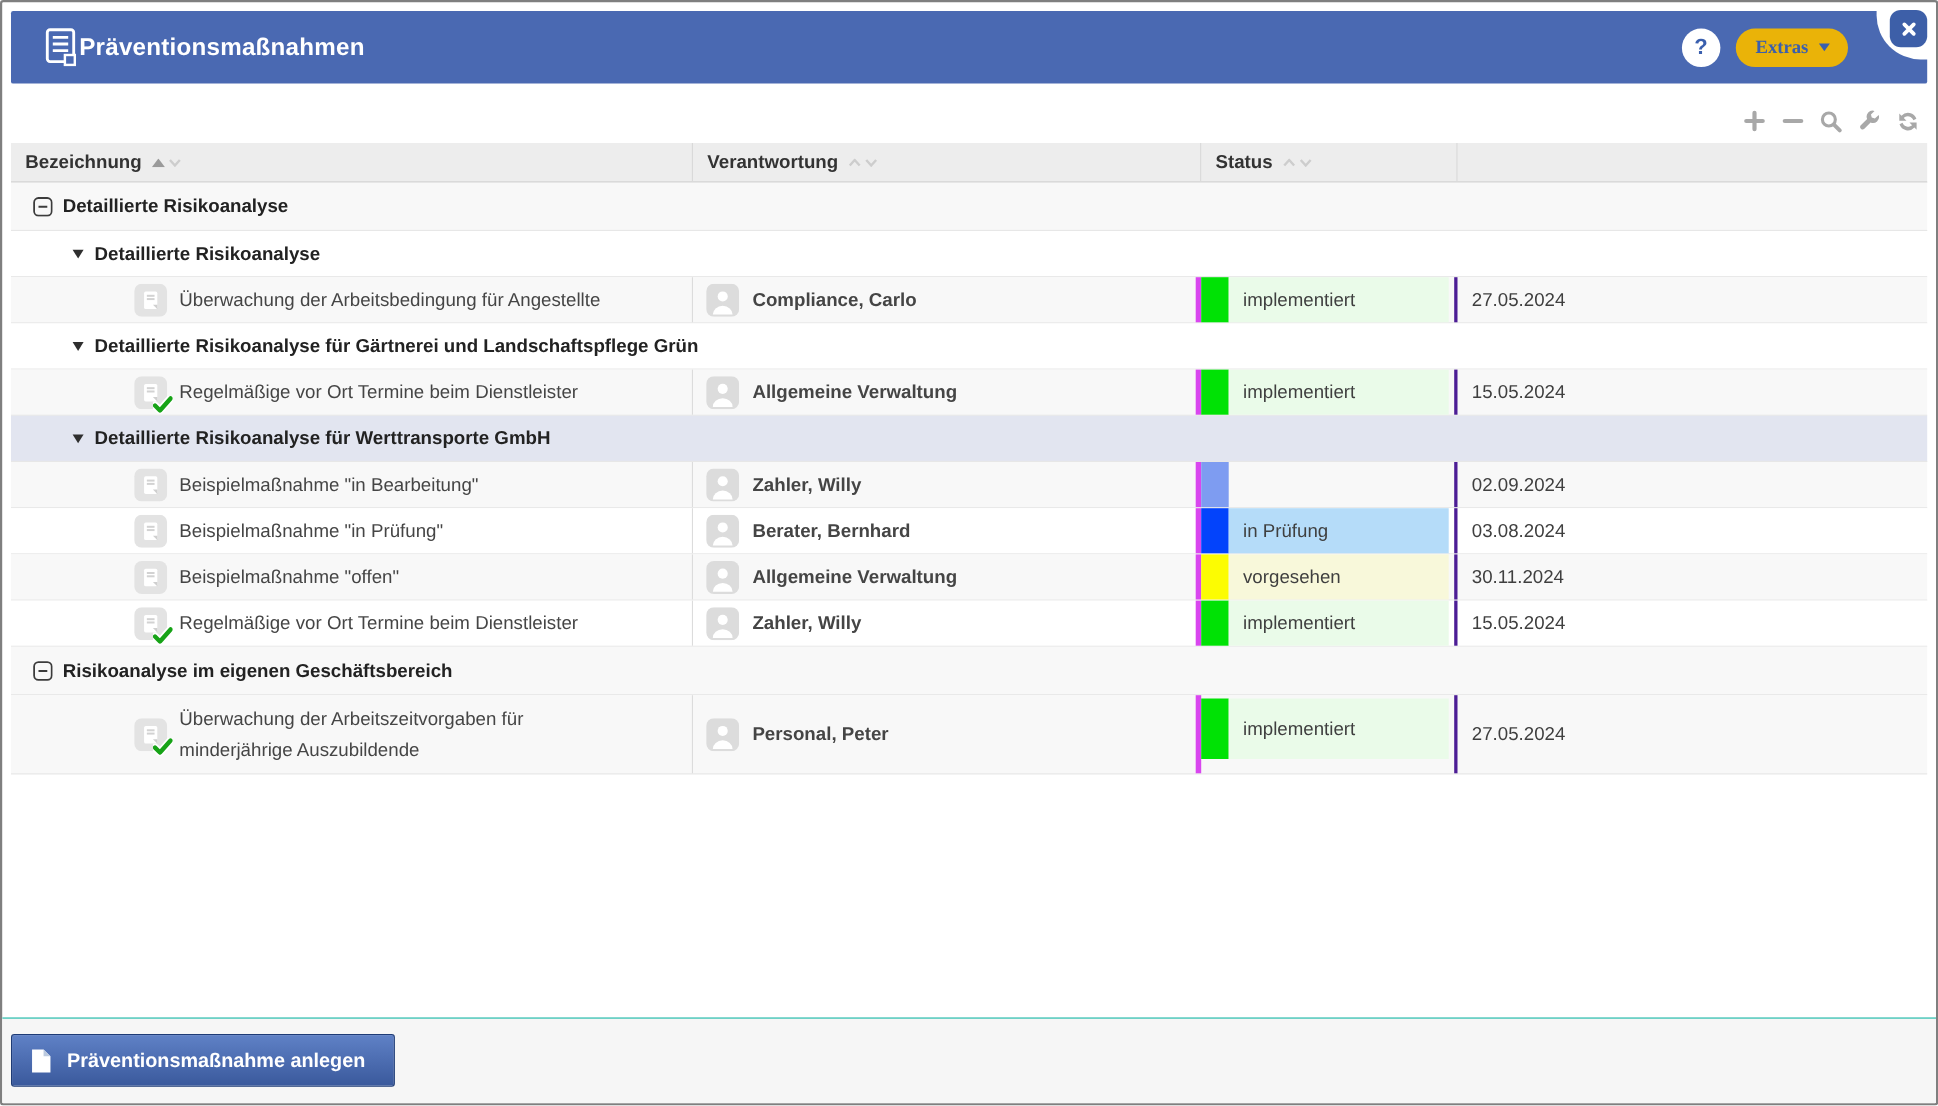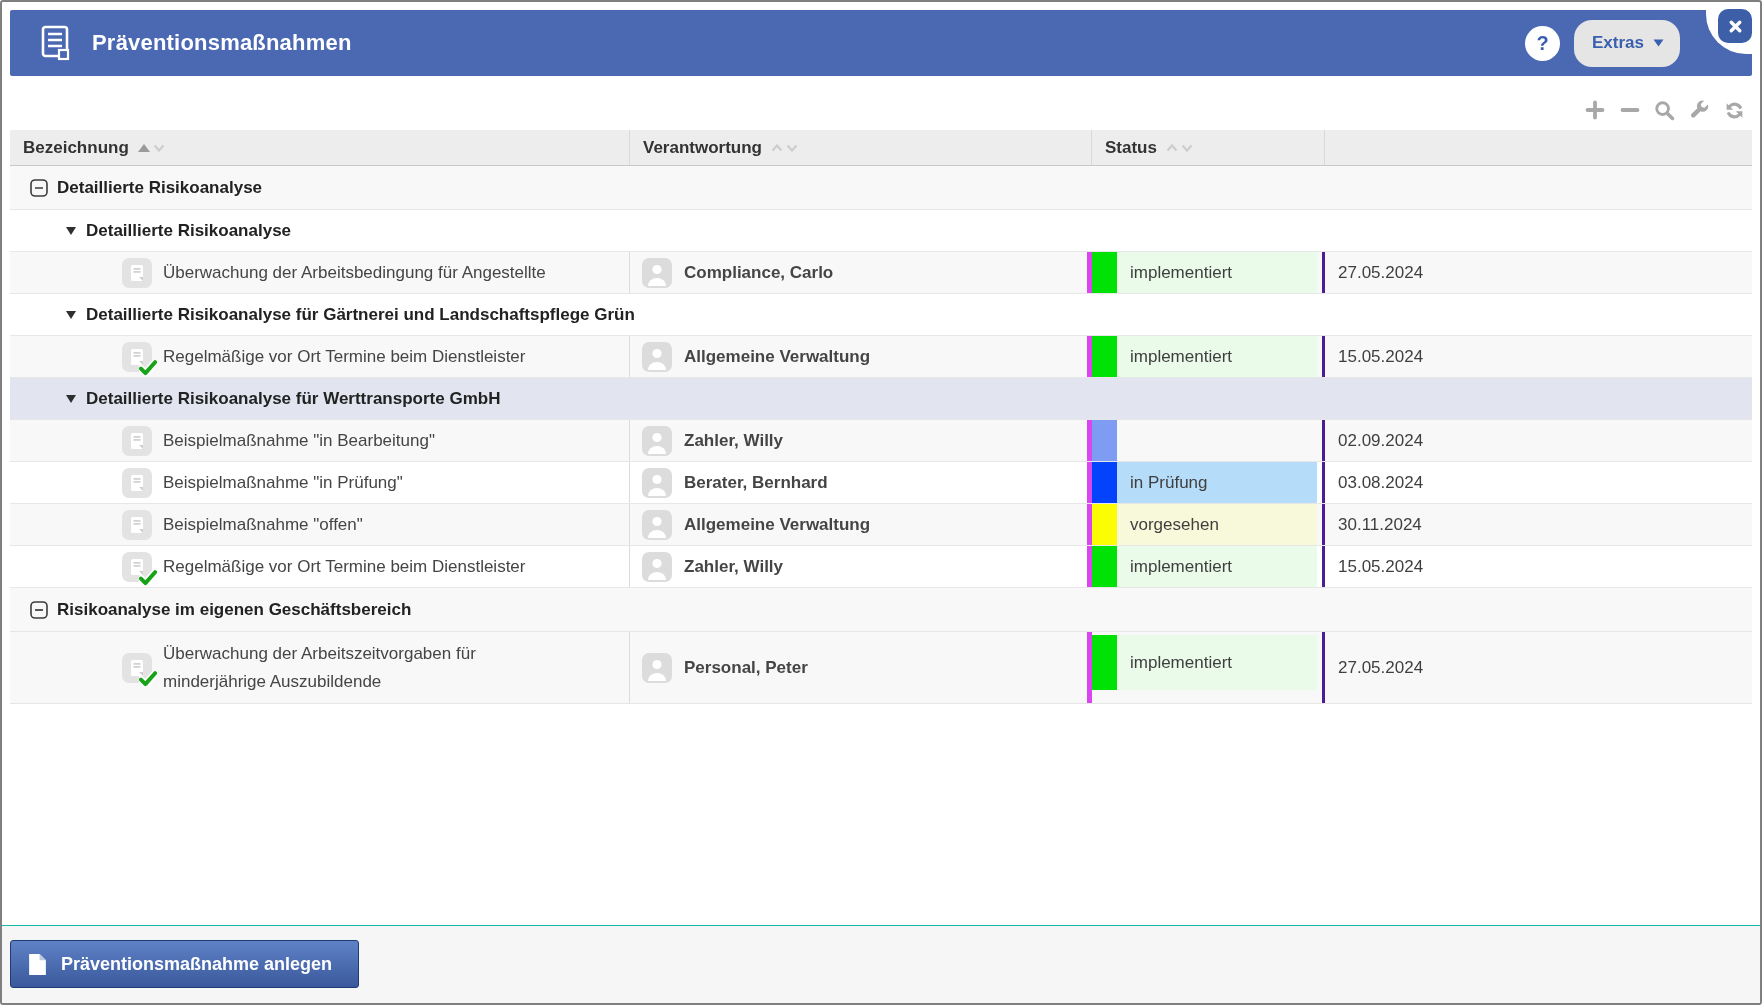--- a/index.html
+++ b/index.html
@@ -5,28 +5,28 @@
   html,body{margin:0;padding:0;background:#fff;}
   body{width:1762px;height:1005px;position:relative;overflow:hidden;
        font-family:"Liberation Sans","DejaVu Sans",sans-serif;}
   .window{position:absolute;inset:0;border:2px solid #7f7f7f;border-radius:3px;
           background:#fff;display:flex;flex-direction:column;overflow:hidden;box-sizing:border-box;}
 
   
   .titlebar{margin:8px 8px 0;height:66px;background:#4a69b2;border-radius:2px;
             display:flex;align-items:center;padding:0 16px 0 30px;flex:none;}
   .tb-doc-icon{width:32px;height:36px;flex:none;display:flex;}
-  .title{color:#fff;font-size:22px;font-weight:bold;margin-left:20px;letter-spacing:.2px;}
+  .title{color:#fff;font-size:22px;font-weight:bold;letter-spacing:.2px;}
   .titlebar-right{margin-left:auto;display:flex;align-items:center;gap:14px;padding-right:56px;}
   .help-btn{width:35px;height:35px;border-radius:50%;background:#fff;border:none;color:#3a5fae;
             font-size:20px;font-weight:bold;display:flex;align-items:center;justify-content:center;
             cursor:pointer;font-family:inherit;}
-  .extras-btn{height:47px;border-radius:18px;background:#e5e5e5;border:none;color:#3a5fae;
+  .extras-btn{height:35px;border-radius:18px;background:#eab308;border:none;color:#3a5fae;
               font-size:17px;font-weight:bold;padding:0 16px 0 18px;display:flex;align-items:center;
-              gap:9px;cursor:pointer;font-family:Liberation Sans, sans-serif;}
+              gap:9px;cursor:pointer;font-family:Liberation Serif, serif;}
   .close-corner{position:absolute;top:2px;right:2px;width:52px;height:50px;background:#fff;
                 border-bottom-left-radius:40px;}
   .close-btn{position:absolute;top:5px;right:6px;width:34px;height:34px;border:none;border-radius:10px;
              background:#3d5fa8;display:flex;align-items:center;justify-content:center;cursor:pointer;}
 
   
   .toolbar{height:54px;flex:none;display:flex;align-items:center;justify-content:flex-end;
            gap:12px;padding:14px 14px 0 0;box-sizing:border-box;}
   .tool-btn{background:none;border:none;padding:0;width:23px;height:23px;display:flex;
             align-items:center;justify-content:center;cursor:pointer;}

